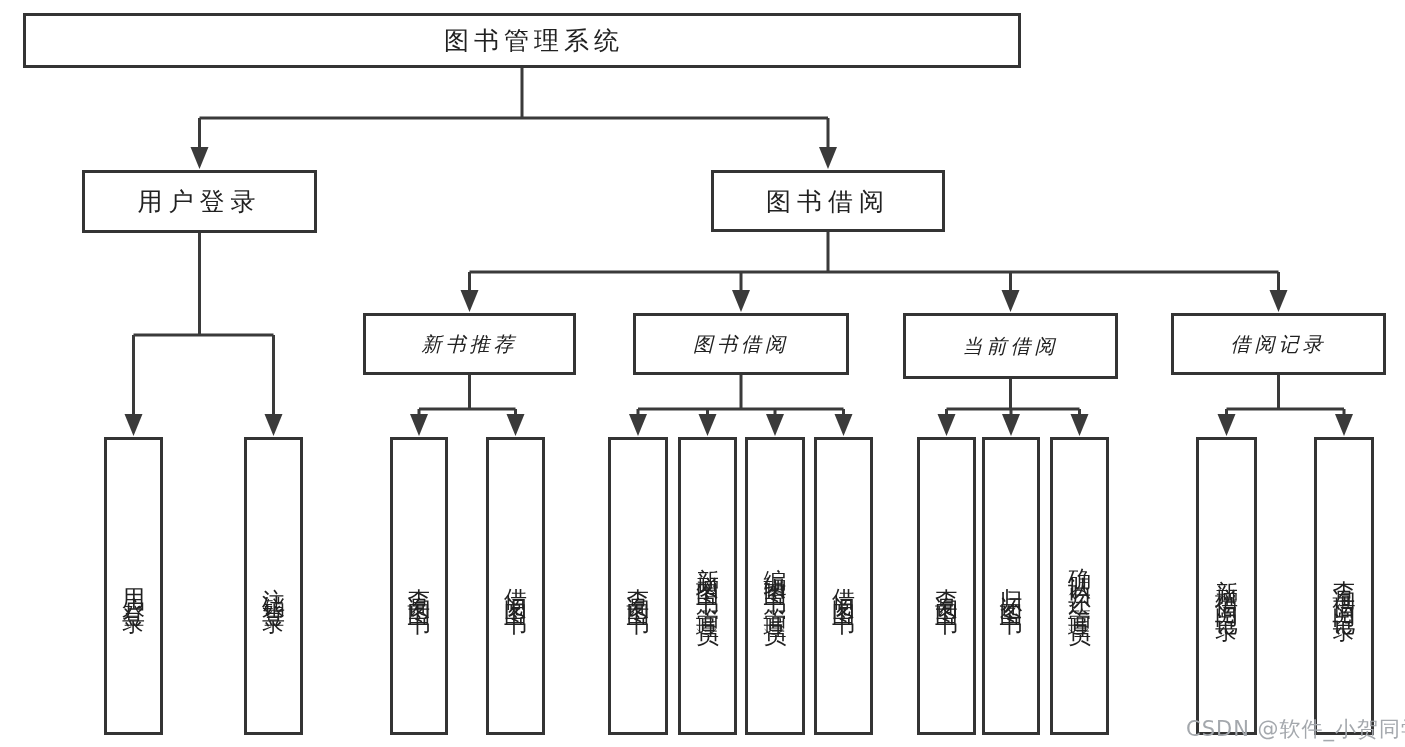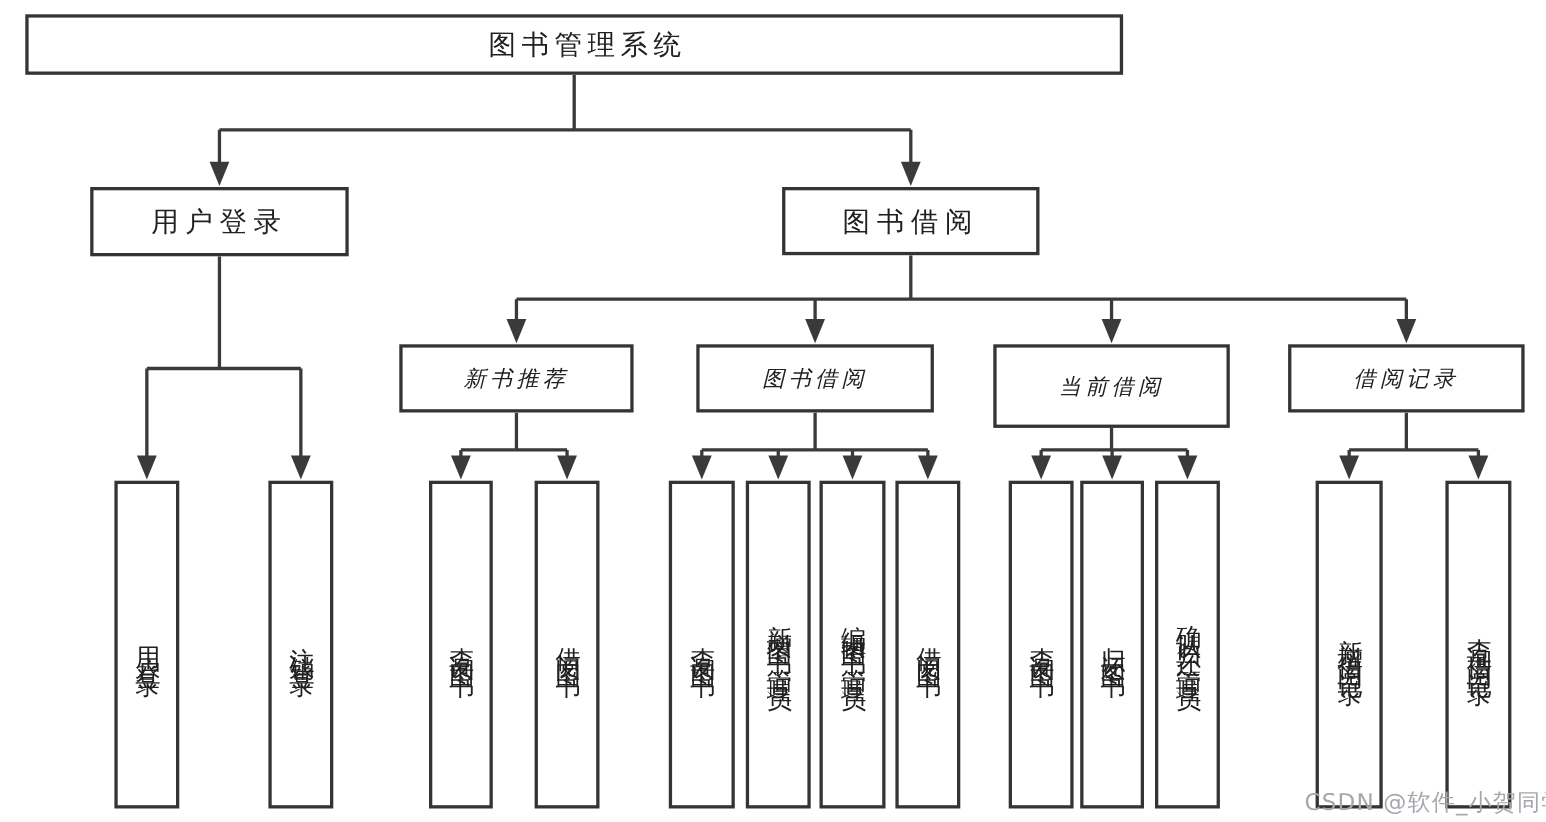--- a/index.html
+++ b/index.html
@@ -129,21 +129,21 @@
   <div class="node h-l2" style="left:711px;top:170px;width:234px;height:62px">
     <span class="lbl">图书借阅</span>
   </div>
 
   <div class="node h-l3" style="left:363px;top:313px;width:213px;height:62px">
     <span class="lbl">新书推荐</span>
   </div>
   <div class="node h-l3" style="left:633px;top:313px;width:216px;height:62px">
     <span class="lbl">图书借阅</span>
   </div>
-  <div class="node h-l3" style="left:903px;top:313px;width:215px;height:76px">
+  <div class="node h-l3" style="left:903px;top:313px;width:215px;height:66px">
     <span class="lbl">当前借阅</span>
   </div>
   <div class="node h-l3" style="left:1171px;top:313px;width:215px;height:62px">
     <span class="lbl">借阅记录</span>
   </div>
 
   <div class="node v" style="left:104px;top:437px;width:59px;height:298px">
     <span class="lbl">用户登录</span>
   </div>
   <div class="node v" style="left:244px;top:437px;width:59px;height:298px">

